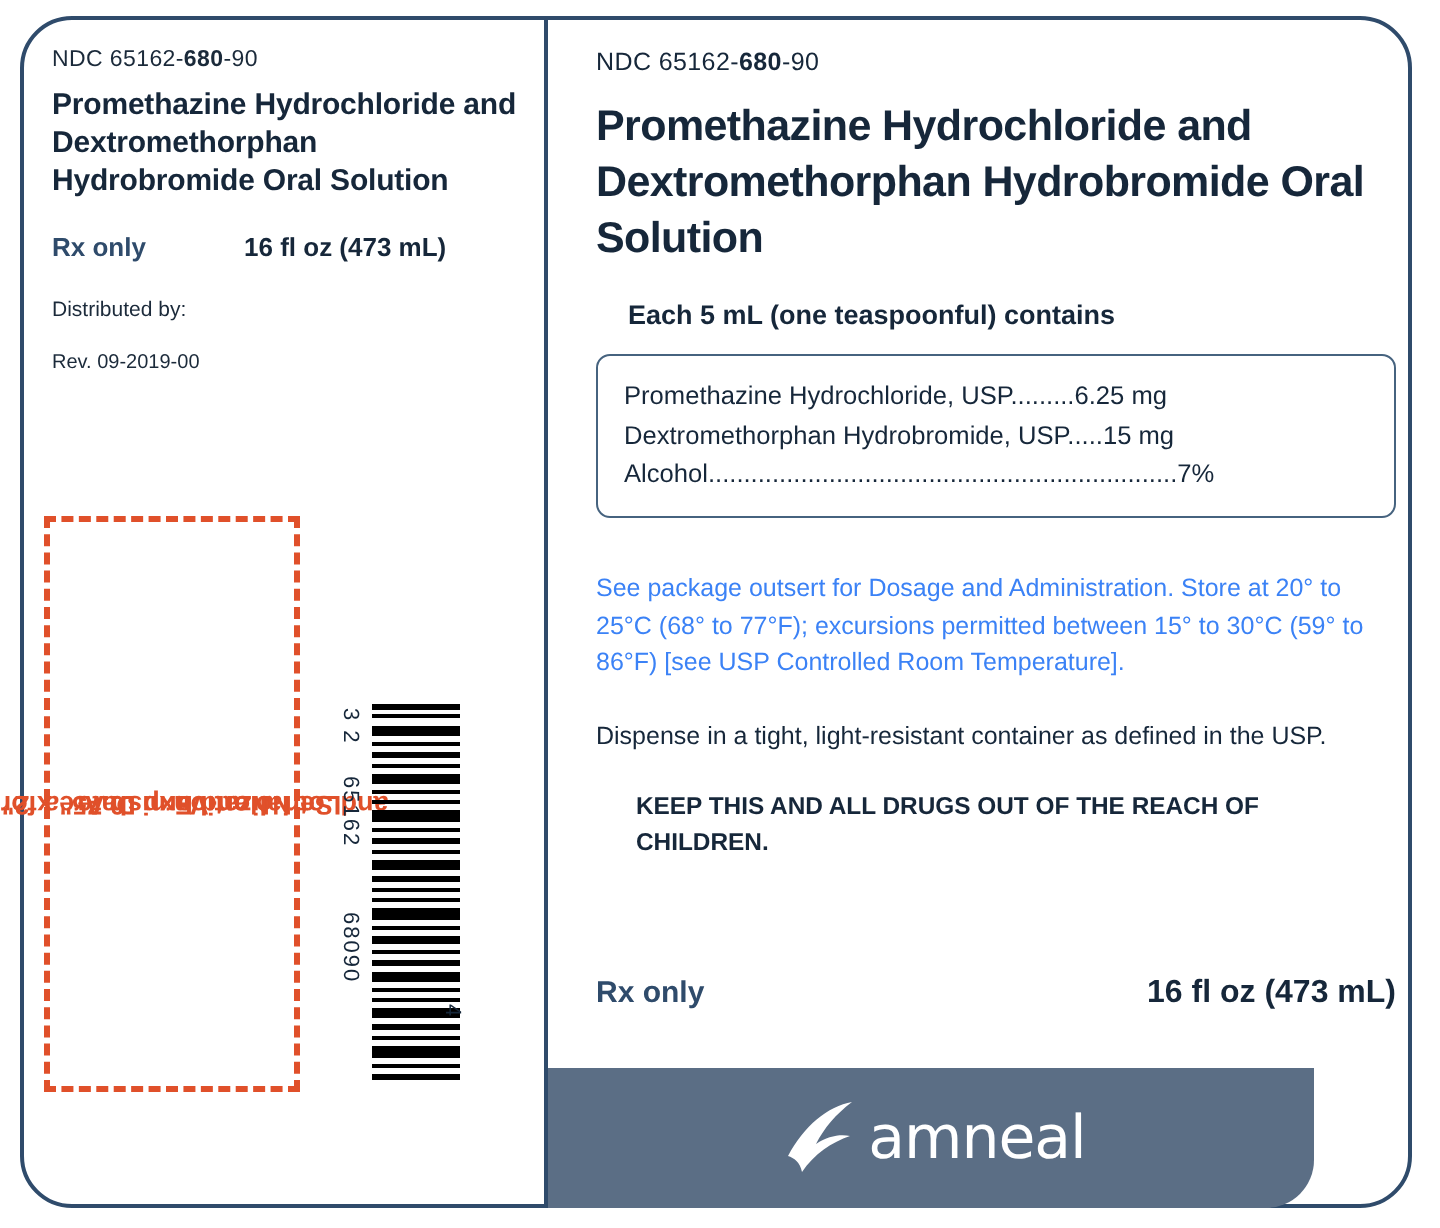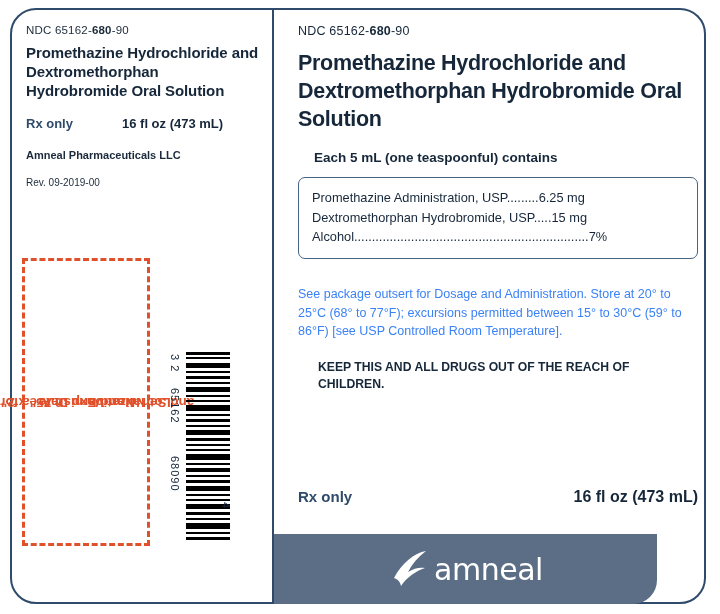--- a/index.html
+++ b/index.html
@@ -292,21 +292,21 @@
   <div class="divider"></div>
 
   <div class="left-panel">
     <div class="ndc-small"><span>NDC 65162-</span><b>680</b><span>-90</span></div>
     <div class="prod-title-small">Promethazine Hydrochloride and Dextromethorphan Hydrobromide Oral Solution</div>
     <div class="rx-row">
       <div class="rx-only-small">Rx only</div>
       <div class="size-small">16 fl oz (473 mL)</div>
     </div>
     <div class="dist-block">
-      <div class="strong">Amneal Pharmaceuticals LLC</div>
+      <div>Distributed by:</div>
     </div>
     <div class="rev">Rev. 09-2019-00</div>
   </div>
 
   <div class="dashed-box"></div>
   <div class="dashed-text">
     <span>
       <span>0.75" x 2"</span><br>
       <span>Non-Varnish Area for</span><br>
       <span>Lot No and Exp Date</span><br>
@@ -357,26 +357,27 @@
   </div>
 
   <div class="right-panel">
     <div class="ndc-main"><span>NDC 65162-</span><b>680</b><span>-90</span></div>
 
     <div class="prod-title">Promethazine Hydrochloride and Dextromethorphan Hydrobromide Oral Solution</div>
 
     <div class="each-ml">Each 5 mL (one teaspoonful) contains</div>
 
     <div class="ingredients-box">
-      <div class="ing-line">Promethazine Administration, USP.........6.25 mg</div>
+      <div class="ing-line">Promethazine Hydrochloride, USP.........6.25 mg</div>
       <div class="ing-line">Dextromethorphan Hydrobromide, USP.....15 mg</div>
       <div class="ing-line">Alcohol..................................................................7%</div>
     </div>
 
     <div class="storage">See package outsert for Dosage and Administration. Store at 20° to 25°C (68° to 77°F); excursions permitted between 15° to 30°C (59° to 86°F) [see USP Controlled Room Temperature].</div>
+    <div class="dispense">Dispense in a tight, light-resistant container as defined in the USP.</div>
     <div class="keepout">KEEP THIS AND ALL DRUGS OUT OF THE REACH OF CHILDREN.</div>
   </div>
 
   <div class="bottom-row">
     <div class="rx-only-big">Rx only</div>
     <div class="size-big">16 fl oz (473 mL)</div>
   </div>
 
   <div class="logo-bar">
     <div class="logo-inner">

